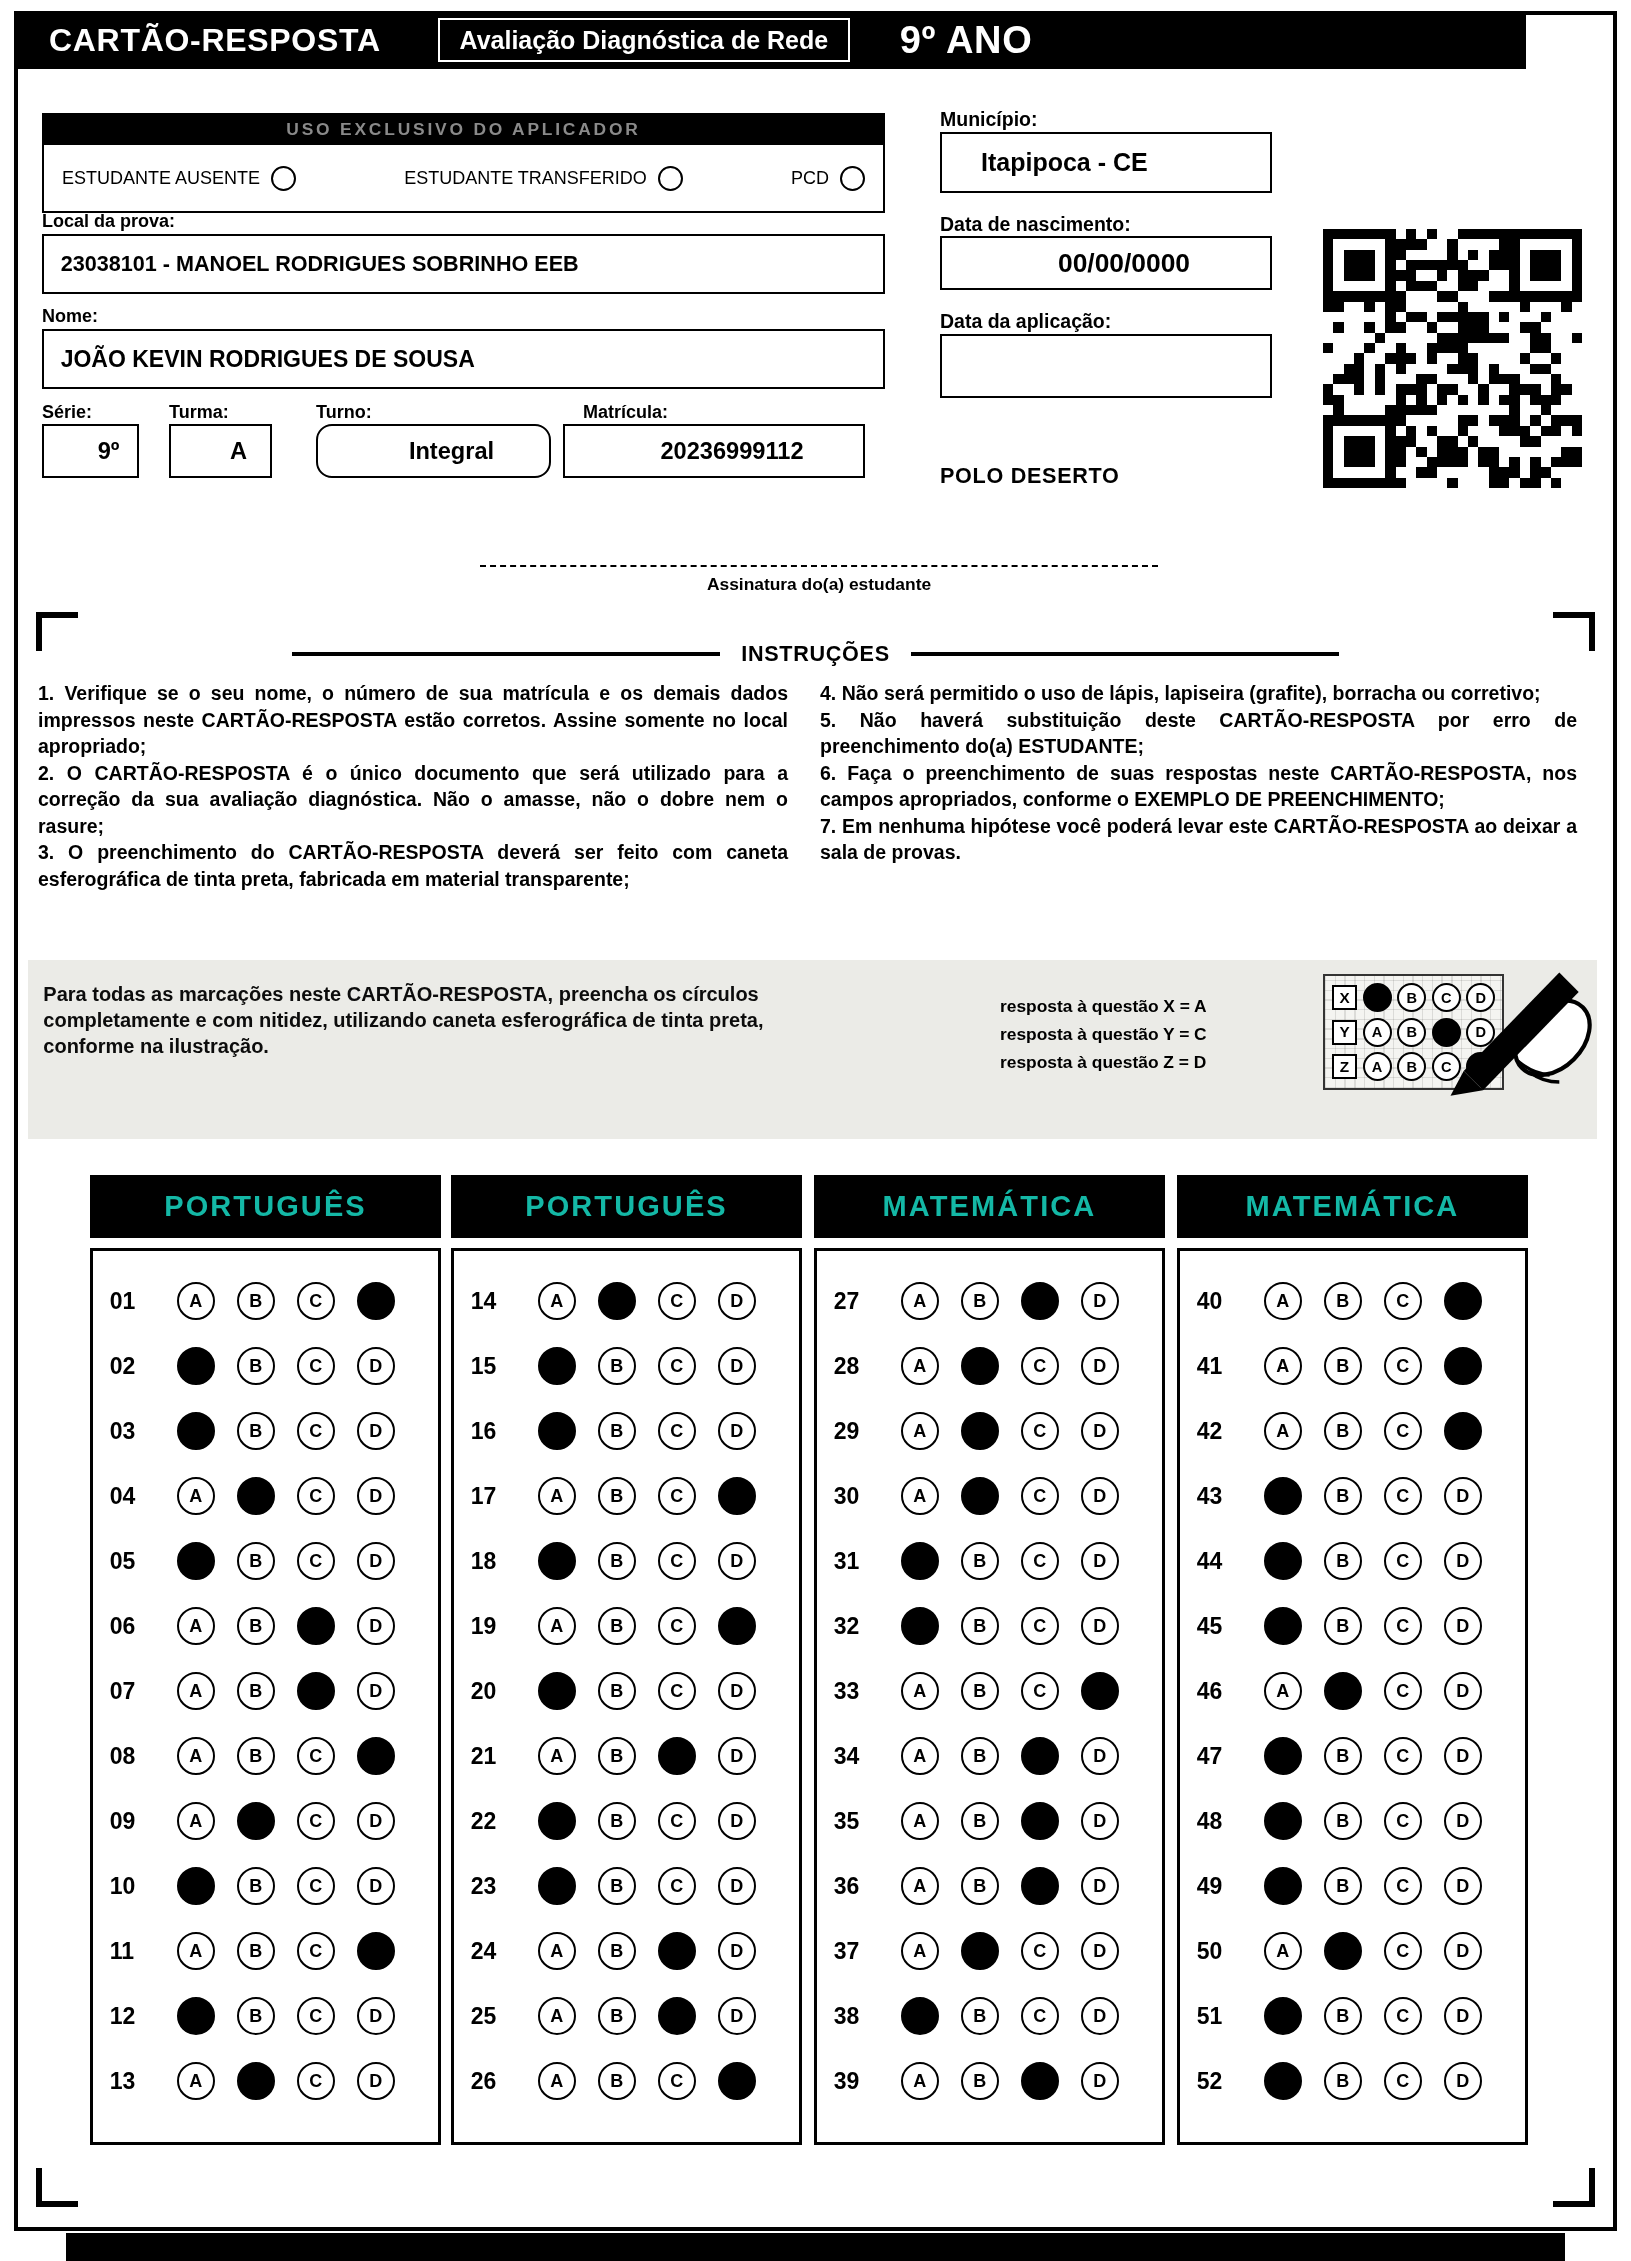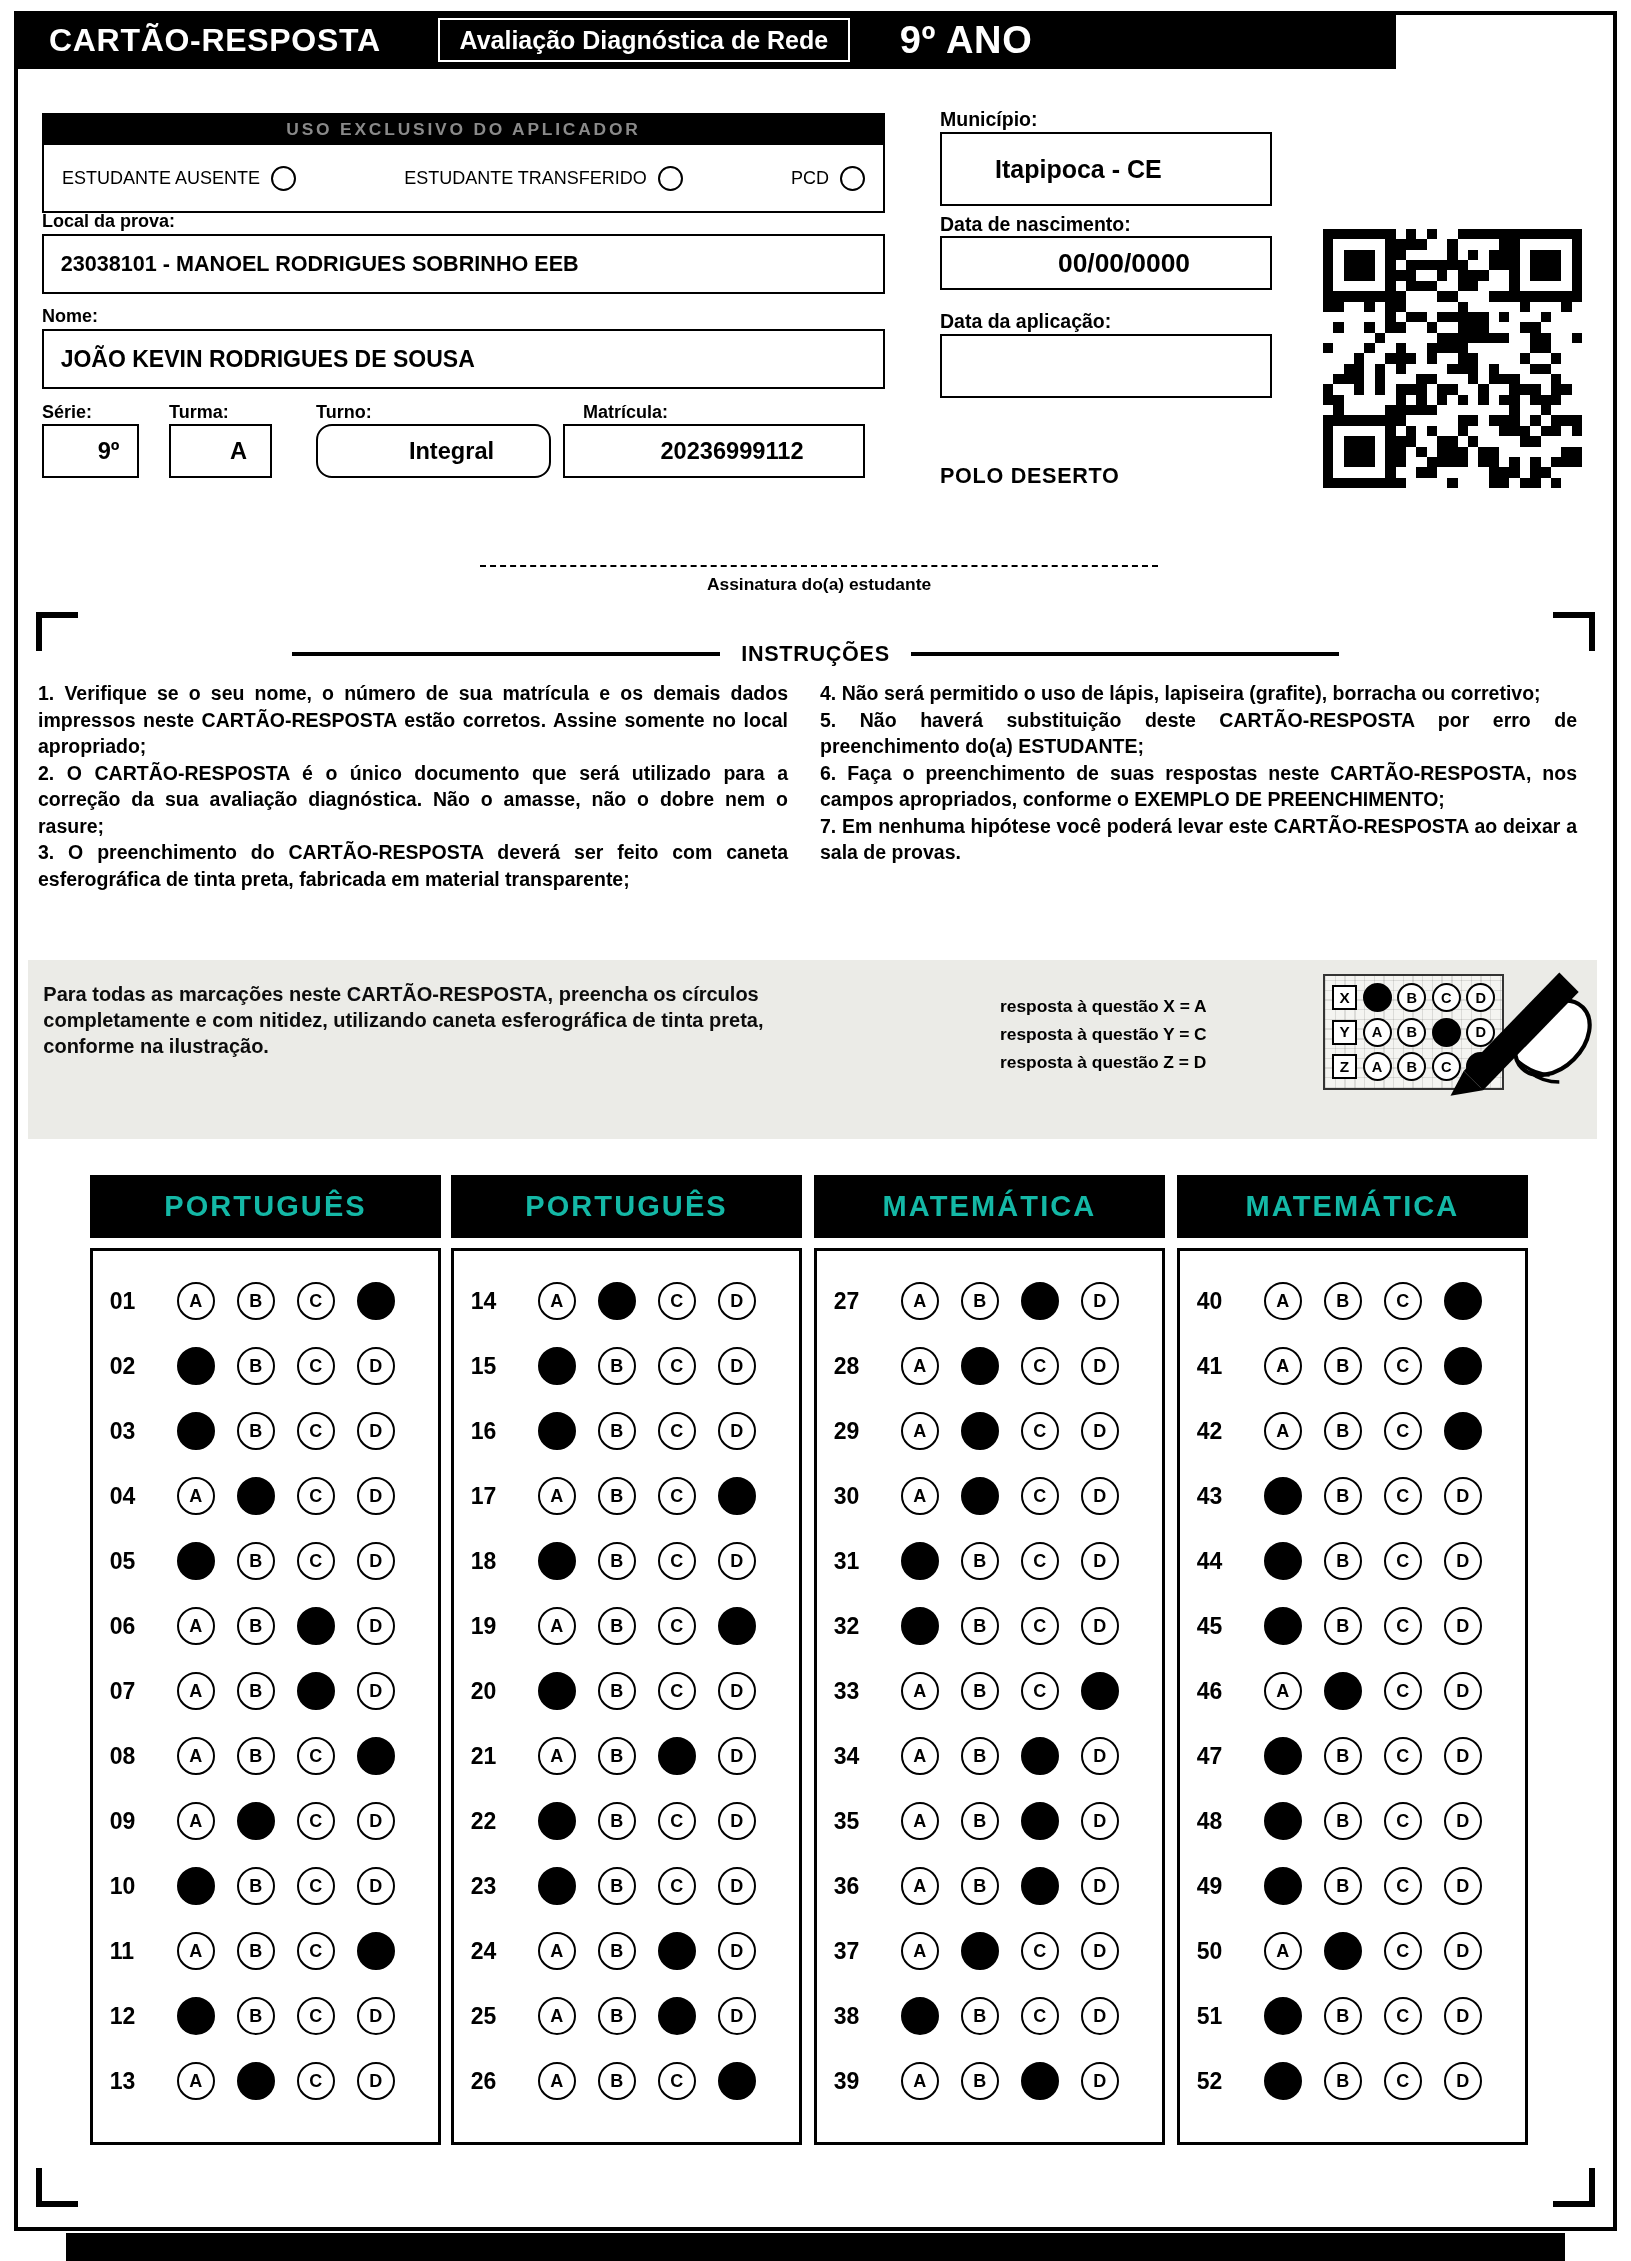--- a/index.html
+++ b/index.html
@@ -7,21 +7,21 @@
   .page {
     position: relative; width: 1631px; height: 2261px; background: #fff;
     font-family: "Liberation Sans", sans-serif; color: #000; overflow: hidden;
   }
   .abs { position: absolute; }
   .box { border: 2.8px solid #000; background: #fff; padding-left: 36px; }
 
   .frame { left: 14px; top: 11px; width: 1603px; height: 2220px; border: 4.9px solid #000; }
 
   
-  .header { left: 14px; top: 11px; width: 1382px; height: 58px; background: #000;
+  .header { left: 14px; top: 11px; width: 1512px; height: 58px; background: #000;
             display: flex; align-items: center; color: #fff; }
   .h-title { margin-left: 35px; width: 389px; font-size: 32px; font-weight: bold; letter-spacing: 0.7px; }
   .h-sub   { border: 2.8px solid #fff; padding: 5.6px 19.5px; font-size: 25px; font-weight: bold; }
   .h-grade { margin-left: 50px; font-size: 38px; font-weight: bold; letter-spacing: 0.7px; }
 
   
   .ap-wrap { left: 42px; top: 113px; width: 843px; }
   .ap-bar  { background: #000; height: 32px; display: flex; align-items: center; justify-content: center;
              color: #8a8a8a; font-size: 17.4px; font-weight: bold; letter-spacing: 2.8px; }
   .ap-body { border: 2.8px solid #000; border-top: none; height: 68px; display: flex; align-items: center;
@@ -135,21 +135,21 @@
   <div class="abs f-lbl" style="left:169px; top:402px;">Turma:</div>
   <div class="abs f-lbl" style="left:316px; top:402px;">Turno:</div>
   <div class="abs f-lbl" style="left:583px; top:402px;">Matrícula:</div>
 
   <div class="abs box v-box center" style="left:42px;  top:424px; width:97px; height:54px; font-size:23.6px;">9º</div>
   <div class="abs box v-box center" style="left:169px; top:424px; width:103px; height:54px; font-size:23.6px;">A</div>
   <div class="abs box v-box center" style="left:316px; top:424px; width:235px; height:54px; font-size:23.6px;border-radius:16px;">Integral</div>
   <div class="abs box v-box center" style="left:563px; top:424px; width:302px; height:54px; font-size:23.6px;">20236999112</div>
 
   <div class="abs f-lbl" style="left:940px; top:108px; font-size:19.5px;">Município:</div>
-  <div class="abs box v-box" style="left:940px; top:132px; width:332px; height:74px; font-size:25px; padding-left:53px;">Itapipoca - CE</div>
+  <div class="abs box v-box" style="left:940px; top:132px; width:332px; height:61px; font-size:25px; padding-left:39px;">Itapipoca - CE</div>
 
   <div class="abs f-lbl" style="left:940px; top:213px; font-size:19.5px;">Data de nascimento:</div>
   <div class="abs box v-box center" style="left:940px; top:236px; width:332px; height:54px; font-size:26.4px;">00/00/0000</div>
 
   <div class="abs f-lbl" style="left:940px; top:310px; font-size:19.5px;">Data da aplicação:</div>
   <div class="abs box v-box center" style="left:940px; top:334px; width:332px; height:64px; font-size:25px;"></div>
 
   <div class="abs qr-box"><svg viewBox="0 0 25 25" width="100%" height="100%" style="shape-rendering: crispedges;">
         <rect x="0" y="0" width="1" height="1" fill="#000"></rect>
         <rect x="1" y="0" width="1" height="1" fill="#000"></rect>

